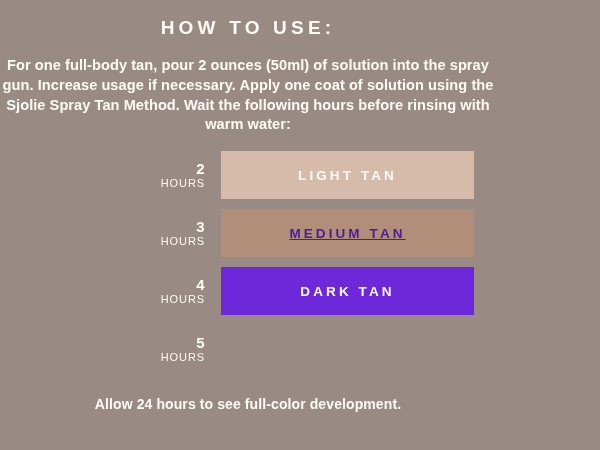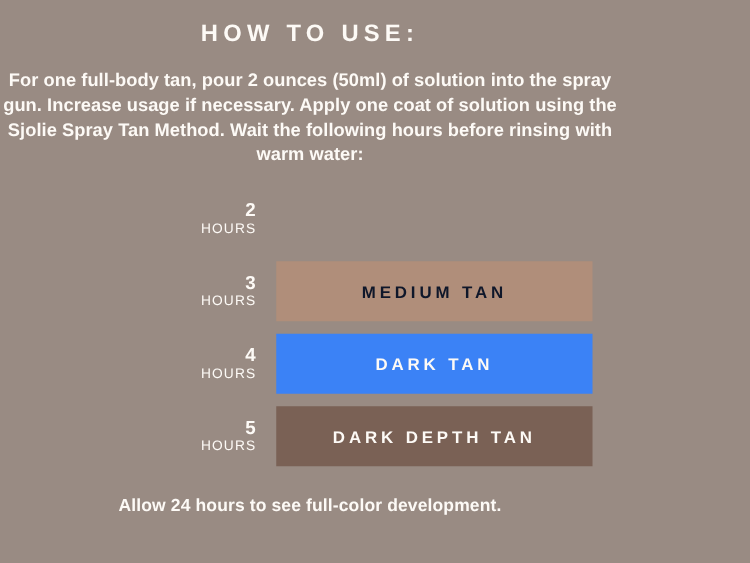--- a/index.html
+++ b/index.html
@@ -110,49 +110,49 @@
 
   <div class="intro" style="color: rgb(253, 250, 246);">For one full-body tan, pour 2 ounces (50ml) of solution into the spray gun. Increase usage if necessary. Apply one coat of solution using the Sjolie Spray Tan Method. Wait the following hours before rinsing with warm water:</div>
 
   <div class="swatch-list">
 
     <div class="swatch-row">
       <div class="hours-block" style="color: rgb(253, 250, 246);">
         <span class="hours-num">2</span>
         <span class="hours-word">HOURS</span>
       </div>
+      <div class="swatch" style="background:#d6bbab">
+        <span class="swatch-label" style="color: rgb(253, 250, 246);">LIGHT TAN</span>
+      </div>
     </div>
 
     <div class="swatch-row">
       <div class="hours-block" style="color: rgb(253, 250, 246);">
         <span class="hours-num">3</span>
         <span class="hours-word">HOURS</span>
       </div>
       <div class="swatch" style="background:#b08e7a">
-        <span class="swatch-label" style="color: #0f172a;">MEDIUM TAN</span>
+        <span class="swatch-label" style="color: #4c1d95; text-decoration: underline;">MEDIUM TAN</span>
       </div>
     </div>
 
     <div class="swatch-row">
       <div class="hours-block" style="color: rgb(253, 250, 246);">
         <span class="hours-num">4</span>
         <span class="hours-word">HOURS</span>
       </div>
-      <div class="swatch" style="background:#3b82f6">
+      <div class="swatch" style="background:#6d28d9">
         <span class="swatch-label" style="color: rgb(253, 250, 246);">DARK TAN</span>
       </div>
     </div>
 
     <div class="swatch-row">
       <div class="hours-block" style="color: rgb(253, 250, 246);">
         <span class="hours-num">5</span>
         <span class="hours-word">HOURS</span>
-      </div>
-      <div class="swatch" style="background:#7a6155">
-        <span class="swatch-label" style="color: rgb(253, 250, 246);">DARK DEPTH TAN</span>
       </div>
     </div>
 
   </div>
 
   <div class="footer-note" style="color: rgb(253, 250, 246);">Allow 24 hours to see full-color development.</div>
 
 </div>
 
 </body></html>

